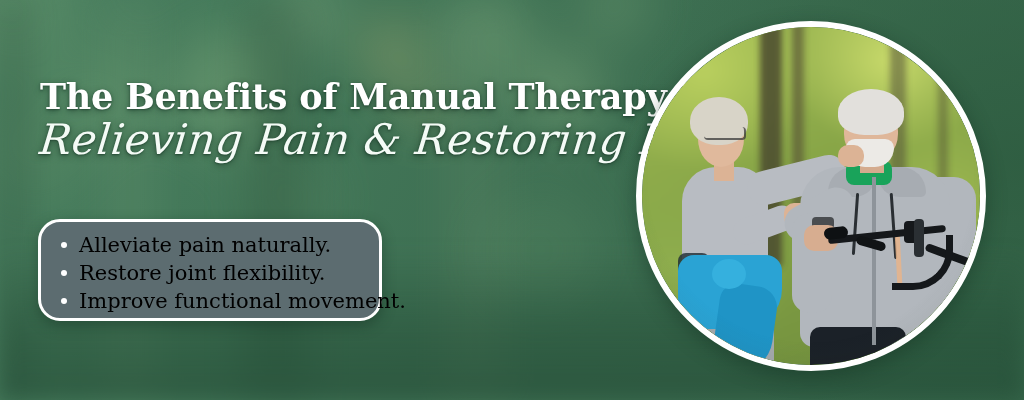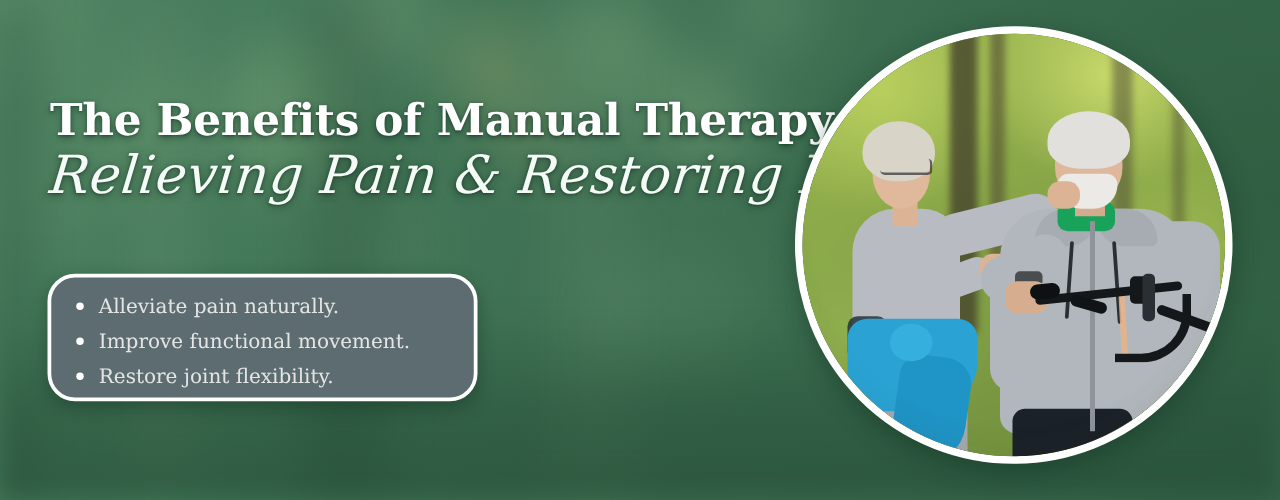--- a/index.html
+++ b/index.html
@@ -109,23 +109,23 @@
     box-shadow: 0 5px 14px rgba(20,48,34,0.45);
     padding: 9px 14px 9px 18px;
   }
   .bullets-list {
     list-style: none;
     margin: 0;
     padding: 0;
   }
   .bullets-list li {
     position: relative;
-    color: #e5e5e5;
+    color: #000000;
     font-family: "DejaVu Serif", "Liberation Serif", serif;
-    font-size: 16px;
+    font-size: 21px;
     font-weight: 400;
     line-height: 28px;
     padding-left: 20px;
     white-space: nowrap;
   }
   .bullets-list li .dot {
     position: absolute;
     left: 2px;
     top: 11px;
     width: 6px;
@@ -263,25 +263,25 @@
   </div>
 
   <div class="bullets-card">
     <ul class="bullets-list">
       <li>
         <span class="dot"></span>
         <span>Alleviate pain naturally.</span>
       </li>
       <li>
         <span class="dot"></span>
-        <span>Improve functional movement.</span>
+        <span>Restore joint flexibility.</span>
       </li>
       <li>
         <span class="dot"></span>
-        <span>Restore joint flexibility.</span>
+        <span>Improve functional movement.</span>
       </li>
     </ul>
   </div>
 
   <div class="photo-circle">
     <div class="photo-inner">
       <div class="ph-forest"></div>
       <div class="ph-trunk t1"></div>
       <div class="ph-trunk t2"></div>
       <div class="ph-trunk t3"></div>

